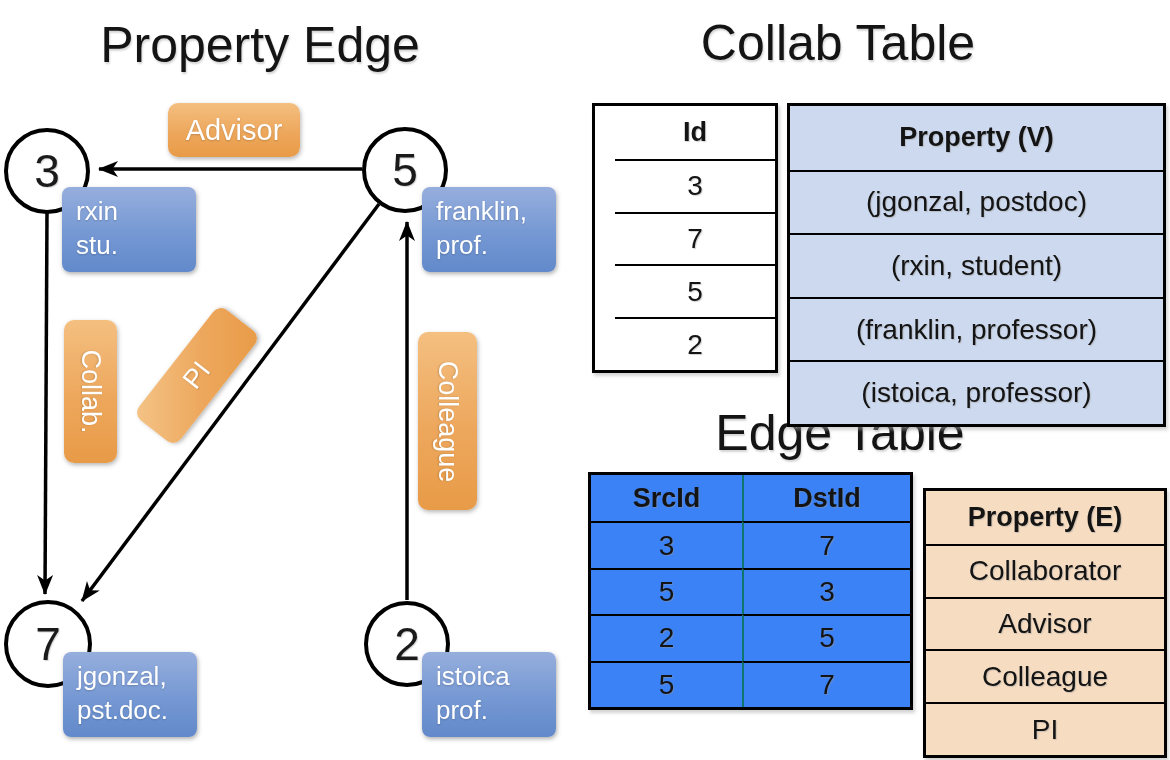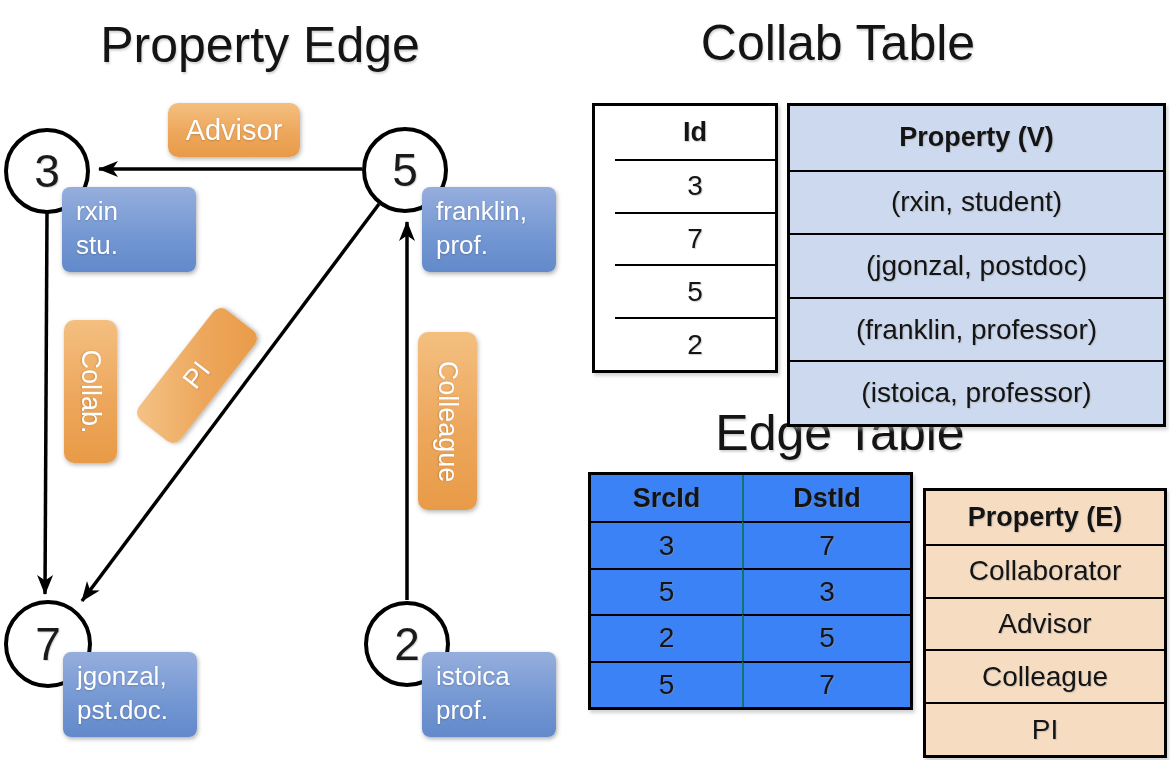--- a/index.html
+++ b/index.html
@@ -150,22 +150,22 @@
   <div class="subtable" id="vt-ids">
     <div class="cell hdr row1">Id</div>
     <div class="cell">3</div>
     <div class="cell">7</div>
     <div class="cell">5</div>
     <div class="cell">2</div>
   </div>
 
   <div class="subtable" id="vt-props">
     <div class="cell hdr row1">Property (V)</div>
+    <div class="cell">(jgonzal, postdoc)</div>
     <div class="cell">(rxin, student)</div>
-    <div class="cell">(jgonzal, postdoc)</div>
     <div class="cell">(franklin, professor)</div>
     <div class="cell">(istoica, professor)</div>
   </div>
 
   <div class="subtable" id="et-ids">
     <div class="cell hdr row1">SrcId</div>
     <div class="cell hdr row1 colr">DstId</div>
     <div class="cell">3</div>
     <div class="cell colr">7</div>
     <div class="cell">5</div>

